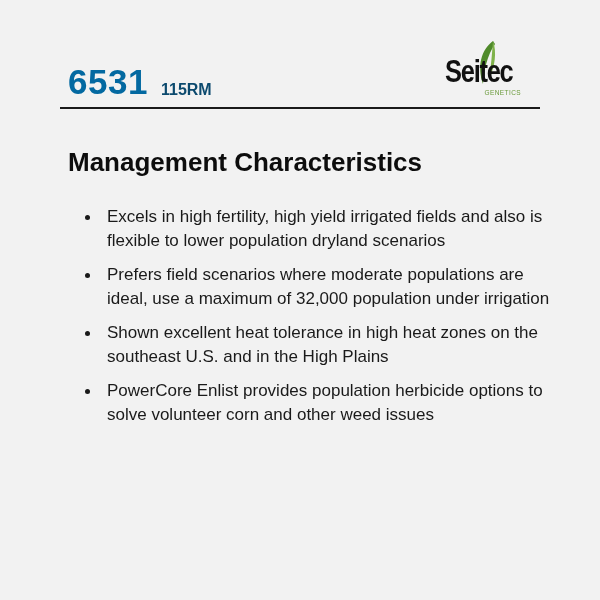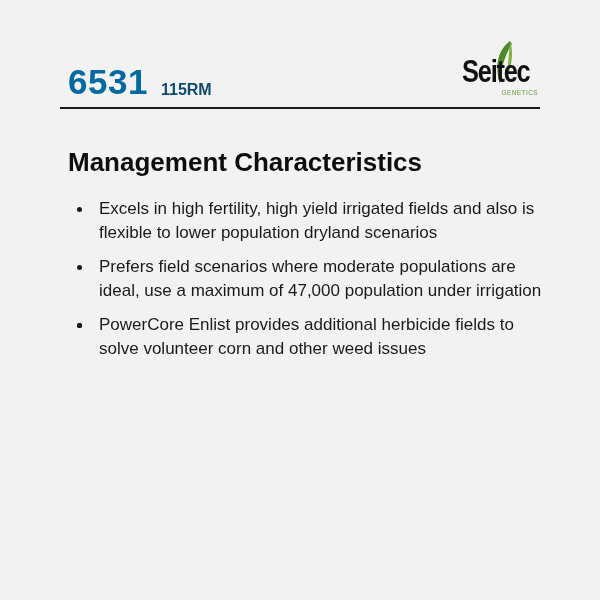--- a/index.html
+++ b/index.html
@@ -17,21 +17,21 @@
     .product-number {
       position: absolute; left: 0; top: 6px;
       font-size: 35px; font-weight: bold; color: #0369a1;
       letter-spacing: 0.5px;
     }
     .rm {
       position: absolute; left: 93px; top: 25px;
       font-size: 16px; font-weight: bold; color: #0c4a6e;
     }
     .logo {
-      position: absolute; right: 0; top: -12px; width: 78px; height: 60px;
+      position: absolute; right: 17px; top: -12px; width: 78px; height: 60px;
     }
     .logo-word {
       position: absolute; left: 0; top: 10px;
       font-size: 31px; font-weight: bold; color: #111;
       letter-spacing: -1.5px; transform: scaleX(0.82); transform-origin: left top;
       font-family: "Liberation Sans", sans-serif;
     }
     .logo-sub {
       position: absolute; right: 2px; top: 45px;
       font-size: 6.5px; color: #6a9a3a; letter-spacing: 0.4px;
@@ -40,21 +40,21 @@
     .rule {
       position: absolute; left: 60px; top: 107px; width: 480px; height: 2px;
       background: #1a1a1a;
     }
     .section-title {
       position: absolute; left: 68px; top: 147px;
       font-size: 26px; font-weight: bold; color: #0d0d0d;
     }
     .bullets {
       position: absolute; left: 68px; top: 197px; width: 480px;
-      margin: 0; padding: 0; list-style: none;
+      margin: 8px; padding: 0; list-style: none;
     }
     .bullet {
       position: relative; padding-left: 31px;
       font-size: 17px; line-height: 24px; color: #1a1a1a;
       margin-bottom: 10px;
     }
     .bullet-dot {
       position: absolute; left: 9px; top: 10px;
       width: 5px; height: 5px; border-radius: 50%; background: #1a1a1a;
     }
@@ -79,22 +79,23 @@
 
 <div class="section-title">Management Characteristics</div>
 
 <ul class="bullets">
   <li class="bullet">
     <span class="bullet-dot"></span>
     <span>Excels in high fertility, high yield irrigated fields and also is flexible to lower population dryland scenarios</span>
   </li>
   <li class="bullet">
     <span class="bullet-dot"></span>
-    <span>Prefers field scenarios where moderate populations are ideal, use a maximum of 47,000 population under irrigation</span>
+    <span>Prefers field scenarios where moderate populations are ideal, use a maximum of 32,000 population under irrigation</span>
   </li>
   <li class="bullet">
     <span class="bullet-dot"></span>
+    <span>Shown excellent heat tolerance in high heat zones on the southeast U.S. and in the High Plains</span>
   </li>
   <li class="bullet">
     <span class="bullet-dot"></span>
-    <span>PowerCore Enlist provides additional herbicide fields to solve volunteer corn and other weed issues</span>
+    <span>PowerCore Enlist provides population herbicide options to solve volunteer corn and other weed issues</span>
   </li>
 </ul>
 
 </body></html>

